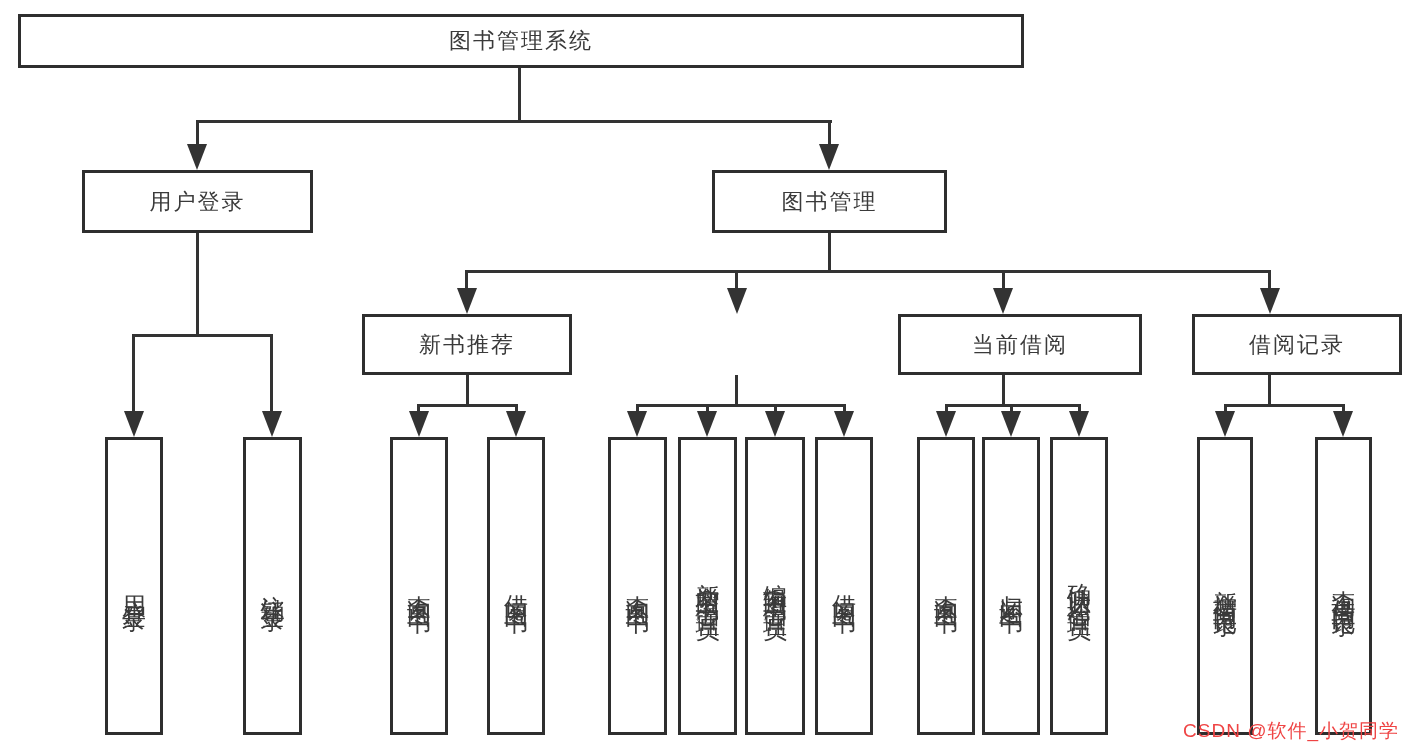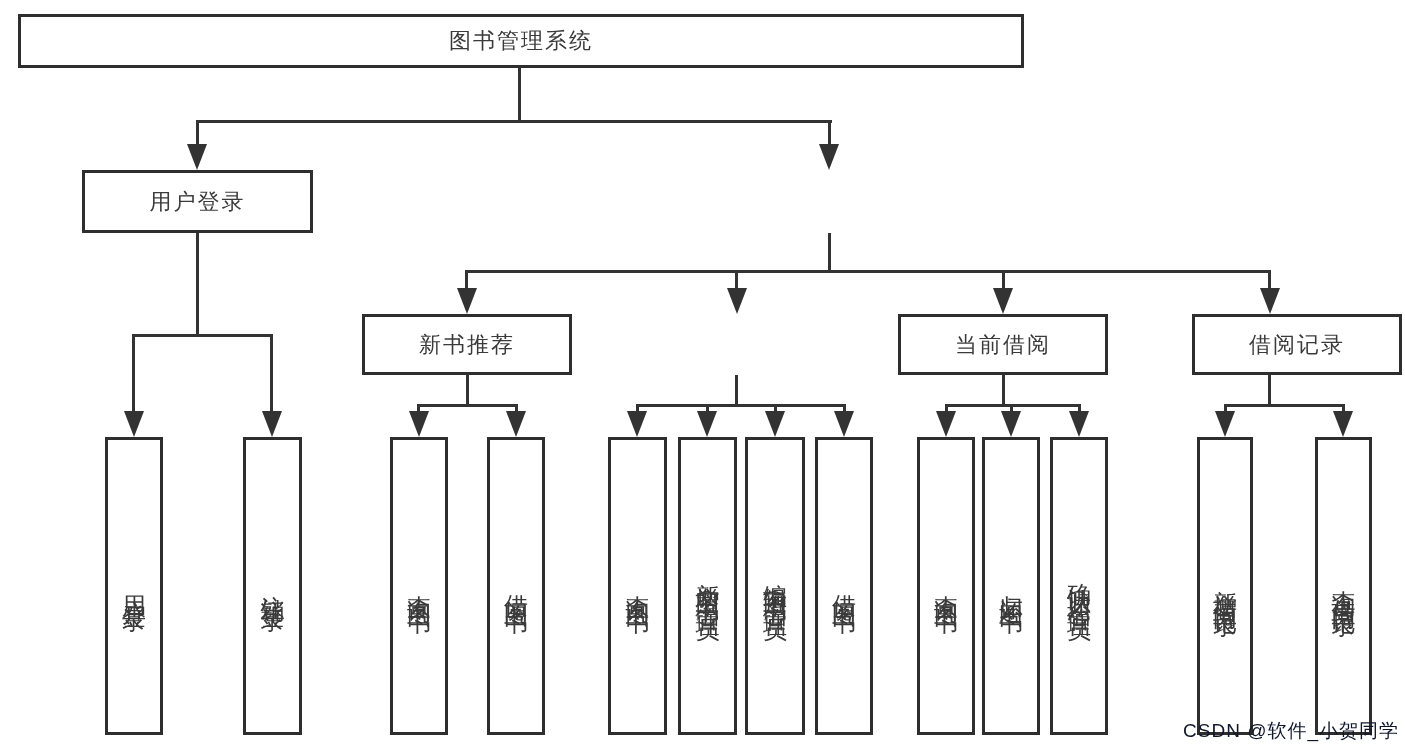--- a/index.html
+++ b/index.html
@@ -54,61 +54,62 @@
     border-left: 10px solid transparent;
     border-right: 10px solid transparent;
     border-top: 26px solid #333333;
   }
   .watermark {
     position: absolute;
     right: 6px;
     bottom: 3px;
     font-size: 19px;
     letter-spacing: 1px;
-    color: #0f172a;
+    color: #ef4444;
     white-space: nowrap;
     z-index: 5;
   }
 </style>
 </head>
 <body>
 
 <div class="canvas">
 
   <div class="node h" style="left:18px; top:14px; width:1006px; height:54px;">图书管理系统</div>
 
   <div class="vline" style="left:518px; top:68px; height:54px;"></div>
   <div class="hline" style="left:196px; top:120px; width:636px;"></div>
   <div class="vline" style="left:196px; top:120px; height:28px;"></div>
   <div class="arrow-down" style="left:187px; top:144px;"></div>
   <div class="vline" style="left:828px; top:120px; height:28px;"></div>
   <div class="arrow-down" style="left:819px; top:144px;"></div>
 
   <div class="node h" style="left:82px; top:170px; width:231px; height:63px;">用户登录</div>
+  <div class="node h" style="left:712px; top:170px; width:235px; height:63px;">图书管理</div>
 
   <div class="vline" style="left:196px; top:233px; height:103px;"></div>
   <div class="hline" style="left:132px; top:334px; width:141px;"></div>
   <div class="vline" style="left:132px; top:334px; height:79px;"></div>
   <div class="arrow-down" style="left:124px; top:411px;"></div>
   <div class="vline" style="left:270px; top:334px; height:79px;"></div>
   <div class="arrow-down" style="left:262px; top:411px;"></div>
 
   <div class="vline" style="left:828px; top:233px; height:39px;"></div>
   <div class="hline" style="left:465px; top:270px; width:806px;"></div>
   <div class="vline" style="left:465px; top:270px; height:22px;"></div>
   <div class="arrow-down" style="left:457px; top:288px;"></div>
   <div class="vline" style="left:735px; top:270px; height:22px;"></div>
   <div class="arrow-down" style="left:727px; top:288px;"></div>
   <div class="vline" style="left:1002px; top:270px; height:22px;"></div>
   <div class="arrow-down" style="left:993px; top:288px;"></div>
   <div class="vline" style="left:1268px; top:270px; height:22px;"></div>
   <div class="arrow-down" style="left:1260px; top:288px;"></div>
 
   <div class="node h" style="left:362px; top:314px; width:210px; height:61px;">新书推荐</div>
-  <div class="node h" style="left:898px; top:314px; width:210px; height:61px;">当前借阅</div>
+  <div class="node h" style="left:898px; top:314px; width:244px; height:61px;">当前借阅</div>
   <div class="node h" style="left:1192px; top:314px; width:210px; height:61px;">借阅记录</div>
 
   <div class="vline" style="left:466px; top:375px; height:31px;"></div>
   <div class="hline" style="left:417px; top:404px; width:101px;"></div>
   <div class="vline" style="left:417px; top:404px; height:12px;"></div>
   <div class="arrow-down" style="left:409px; top:411px;"></div>
   <div class="vline" style="left:515px; top:404px; height:12px;"></div>
   <div class="arrow-down" style="left:506px; top:411px;"></div>
 
   <div class="vline" style="left:735px; top:375px; height:31px;"></div>

